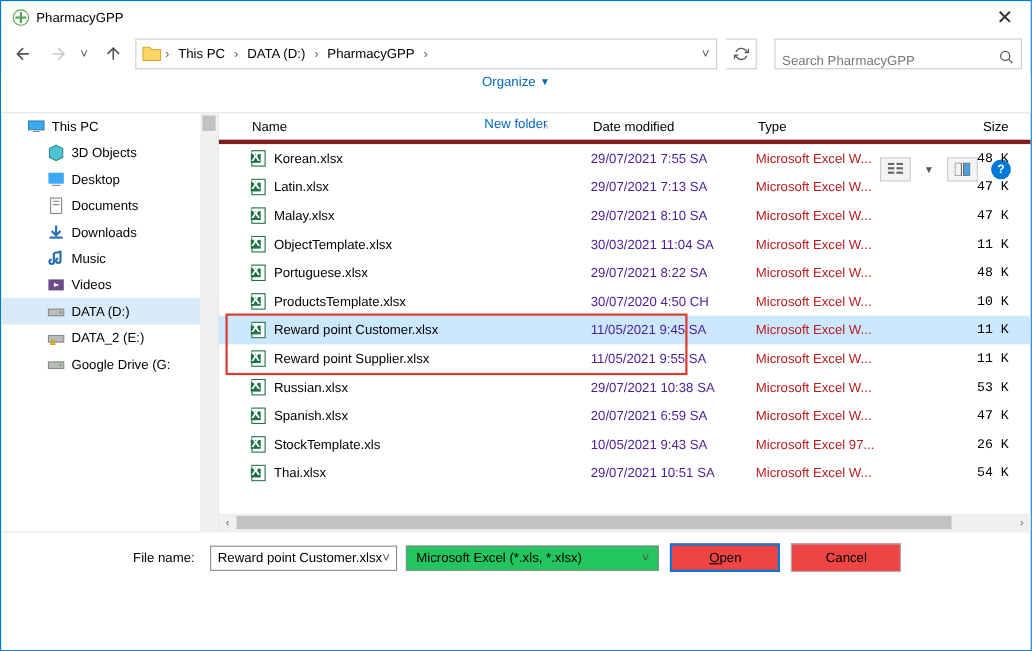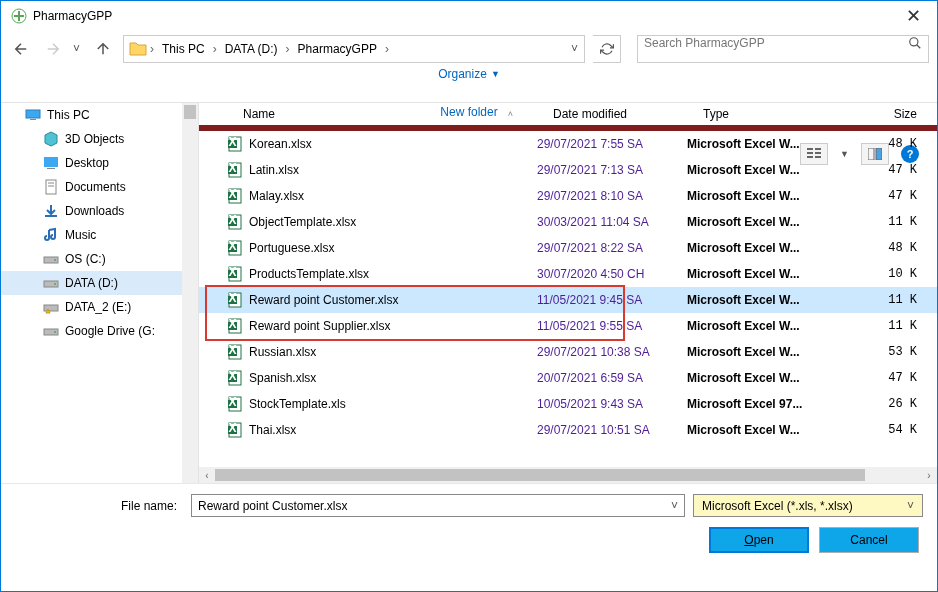--- a/index.html
+++ b/index.html
@@ -13,72 +13,72 @@
 .navbar { height: 36px; display: flex; align-items: center; padding: 4px 8px; gap: 8px; }
 .nav-btn { width: 24px; height: 24px; display: flex; align-items: center; justify-content: center; color: #555; }
 .nav-btn.disabled { color: #bbb; }
 .nav-drop { width: 10px; color: #555; }
 .breadcrumb-wrap { flex: 1; height: 28px; border: 1px solid #ccc; display: flex; align-items: center; background: #fff; }
 .folder-ico { width: 20px; height: 20px; margin-left: 4px; }
 .crumb { padding: 0 6px; height: 26px; display: flex; align-items: center; }
 .crumb-sep { color: #666; padding: 0 2px; }
 .bc-drop { margin-left: auto; padding: 0 6px; color: #555; }
 .refresh { width: 28px; height: 28px; border: 1px solid #ccc; border-left: none; display: flex; align-items: center; justify-content: center; }
-.searchbox { width: 292px; height: 28px; border: 1px solid #ccc; margin-left: 8px; display: flex; align-items: flex-start; padding: 0 6px; color: #777; }
+.searchbox { width: 225px; height: 28px; border: 1px solid #ccc; margin-left: 8px; display: flex; align-items: flex-end; padding: 0 6px; color: #777; }
 .searchbox .sicon { margin-left: auto; color: #555; }
 
 .toolbar { height: 36px; display: flex; align-items: center; padding: 0 18px; gap: 24px; background: #fff; border-bottom: 1px solid #e3e3e3; flex-direction: column; }
 .organize { color: #0067c0; display: flex; align-items: center; gap: 4px; }
 .newfolder { color: #0067c0; }
 .right-tools { margin-left: auto; display: flex; align-items: center; gap: 12px; }
 .viewbtn { width: 28px; height: 22px; border: 1px solid #ccc; display: flex; align-items: center; justify-content: center; background: #f4f4f4; }
 .helpcircle { width: 18px; height: 18px; border-radius: 50%; background: #0078d7; color: #fff; display: flex; align-items: center; justify-content: center; font-weight: bold; font-size: 11px; }
 
 .content { display: flex; height: 380px; }
 
 .tree { width: 198px; border-right: 1px solid #e3e3e3; overflow: hidden; position: relative; }
 .tree-scroll { position: absolute; right: 0; top: 0; width: 16px; height: 100%; background: #f0f0f0; }
 .tree-thumb { position: absolute; right: 2px; top: 2px; width: 12px; height: 14px; background: #c2c2c2; }
 .tree-item { height: 24px; display: flex; align-items: center; padding-left: 24px; gap: 6px; }
 .tree-item.indent { padding-left: 42px; }
 .tree-item.sel { background: #d9eafb; }
 .tree-ico { width: 16px; height: 16px; display: inline-block; }
 
 .filepane { flex: 1; display: flex; flex-direction: column; position: relative; }
-.cols { height: 28px; display: flex; align-items: center; border-bottom: 6px solid #7f1d1d; padding-left: 44px; }
+.cols { height: 28px; display: flex; align-items: center; border-bottom: 4px solid #7f1d1d; padding-left: 30px; }
 .col-name { width: 310px; display: flex; align-items: center; gap: 6px; }
 .col-date { width: 150px; }
 .col-type { width: 150px; }
 .col-size { flex: 1; text-align: right; padding-right: 20px; }
 .sort-ind { font-size: 9px; color: #888; margin-left: auto; margin-right: 40px; }
 
 .rows { flex: 1; overflow: hidden; }
 .row { height: 26px; display: flex; align-items: center; padding-left: 28px; }
 .row.sel { background: #cce8ff; }
 .r-name { width: 310px; display: flex; align-items: center; gap: 6px; }
 .r-date { width: 150px; color: #4c1d95; }
-.r-type { width: 150px; color: #000000; font-weight: bold; }
+.r-type { width: 150px; color: #b91c1c; }
 .r-size { flex: 1; text-align: right; padding-right: 20px; font-family: Liberation Mono, monospace; }
 .exc { width: 16px; height: 16px; }
 
 .hscroll { height: 16px; background: #f0f0f0; position: relative; margin-top: 2px; }
 .hscroll .lar, .hscroll .rar { width: 16px; height: 16px; position: absolute; top: 0; display: flex; align-items: center; justify-content: center; color: #666; font-size: 10px; }
 .hscroll .lar { left: 0; } .hscroll .rar { right: 0; }
 .hscroll .hthumb { position: absolute; left: 16px; top: 2px; height: 12px; width: 650px; background: #c2c2c2; }
 
 .highlight-box { position: absolute; border: 2px solid #d93a2f; pointer-events: none; }
 
-.footer { padding: 10px 14px; display: flex; flex-direction: column; gap: 10px; border-top: 1px solid #e8e8e8; }
+.footer { padding: 10px 14px; display: flex; flex-direction: row; gap: 10px; border-top: 1px solid #e8e8e8; }
 .fname-row { display: flex; align-items: center; gap: 8px; }
 .fname-label { width: 168px; text-align: right; padding-right: 6px; }
 .fname-combo { flex: 1; height: 23px; border: 1px solid #888; display: flex; align-items: center; padding: 0 6px; }
 .fname-drop { margin-left: auto; color: #555; }
-.filter-combo { width: 230px; height: 23px; border: 1px solid #888; background: #fef9c3; display: flex; align-items: center; padding: 0 8px; }
+.filter-combo { width: 230px; height: 23px; border: 1px solid #888; background: #22c55e; display: flex; align-items: center; padding: 0 8px; }
 .btn-row { display: flex; justify-content: flex-end; gap: 10px; padding-right: 4px; }
-.dlg-btn { width: 100px; height: 26px; border: 1px solid #adadad; background: #0ea5e9; display: flex; align-items: center; justify-content: center; }
+.dlg-btn { width: 100px; height: 26px; border: 1px solid #adadad; background: #ef4444; display: flex; align-items: center; justify-content: center; }
 .dlg-btn.primary { border: 2px solid #0078d7; }
 .underline-first::first-letter { text-decoration: underline; }
 </style>
 </head>
 <body>
 
 <div class="titlebar">
   <span class="app-icon">
     <svg viewBox="0 0 16 16">
         <circle cx="8" cy="8" r="7" fill="#fff" stroke="#5aa658"></circle>
@@ -207,24 +207,24 @@
       </div>
       <div class="tree-item indent">
         <span class="tree-ico"><svg viewBox="0 0 16 16">
             <path d="M6 3v8a2 2 0 11-2-2" stroke="#2a6fb5" fill="none" stroke-width="2"></path>
             <path d="M6 3l6-1v8a2 2 0 11-2-2" stroke="#2a6fb5" fill="none" stroke-width="2"></path>
           </svg></span>
         <span>Music</span>
       </div>
       <div class="tree-item indent">
         <span class="tree-ico"><svg viewBox="0 0 16 16">
-            <rect x="1" y="6" width="14" height="6" fill="#bbb" stroke="#888"></rect>
-            <circle cx="12" cy="9" r="1" fill="#5aa658"></circle>
-          </svg></span>
-        <span>OS (C:)</span>
+            <rect x="1" y="3" width="14" height="10" fill="#6b4a8a"></rect>
+            <path d="M6 6l5 2-5 2z" fill="#fff"></path>
+          </svg></span>
+        <span>Videos</span>
       </div>
       <div class="tree-item indent sel">
         <span class="tree-ico"><svg viewBox="0 0 16 16">
             <rect x="1" y="6" width="14" height="6" fill="#bbb" stroke="#888"></rect>
             <circle cx="12" cy="9" r="1" fill="#5aa658"></circle>
           </svg></span>
         <span>DATA (D:)</span>
       </div>
       <div class="tree-item indent">
         <span class="tree-ico"><svg viewBox="0 0 16 16">

